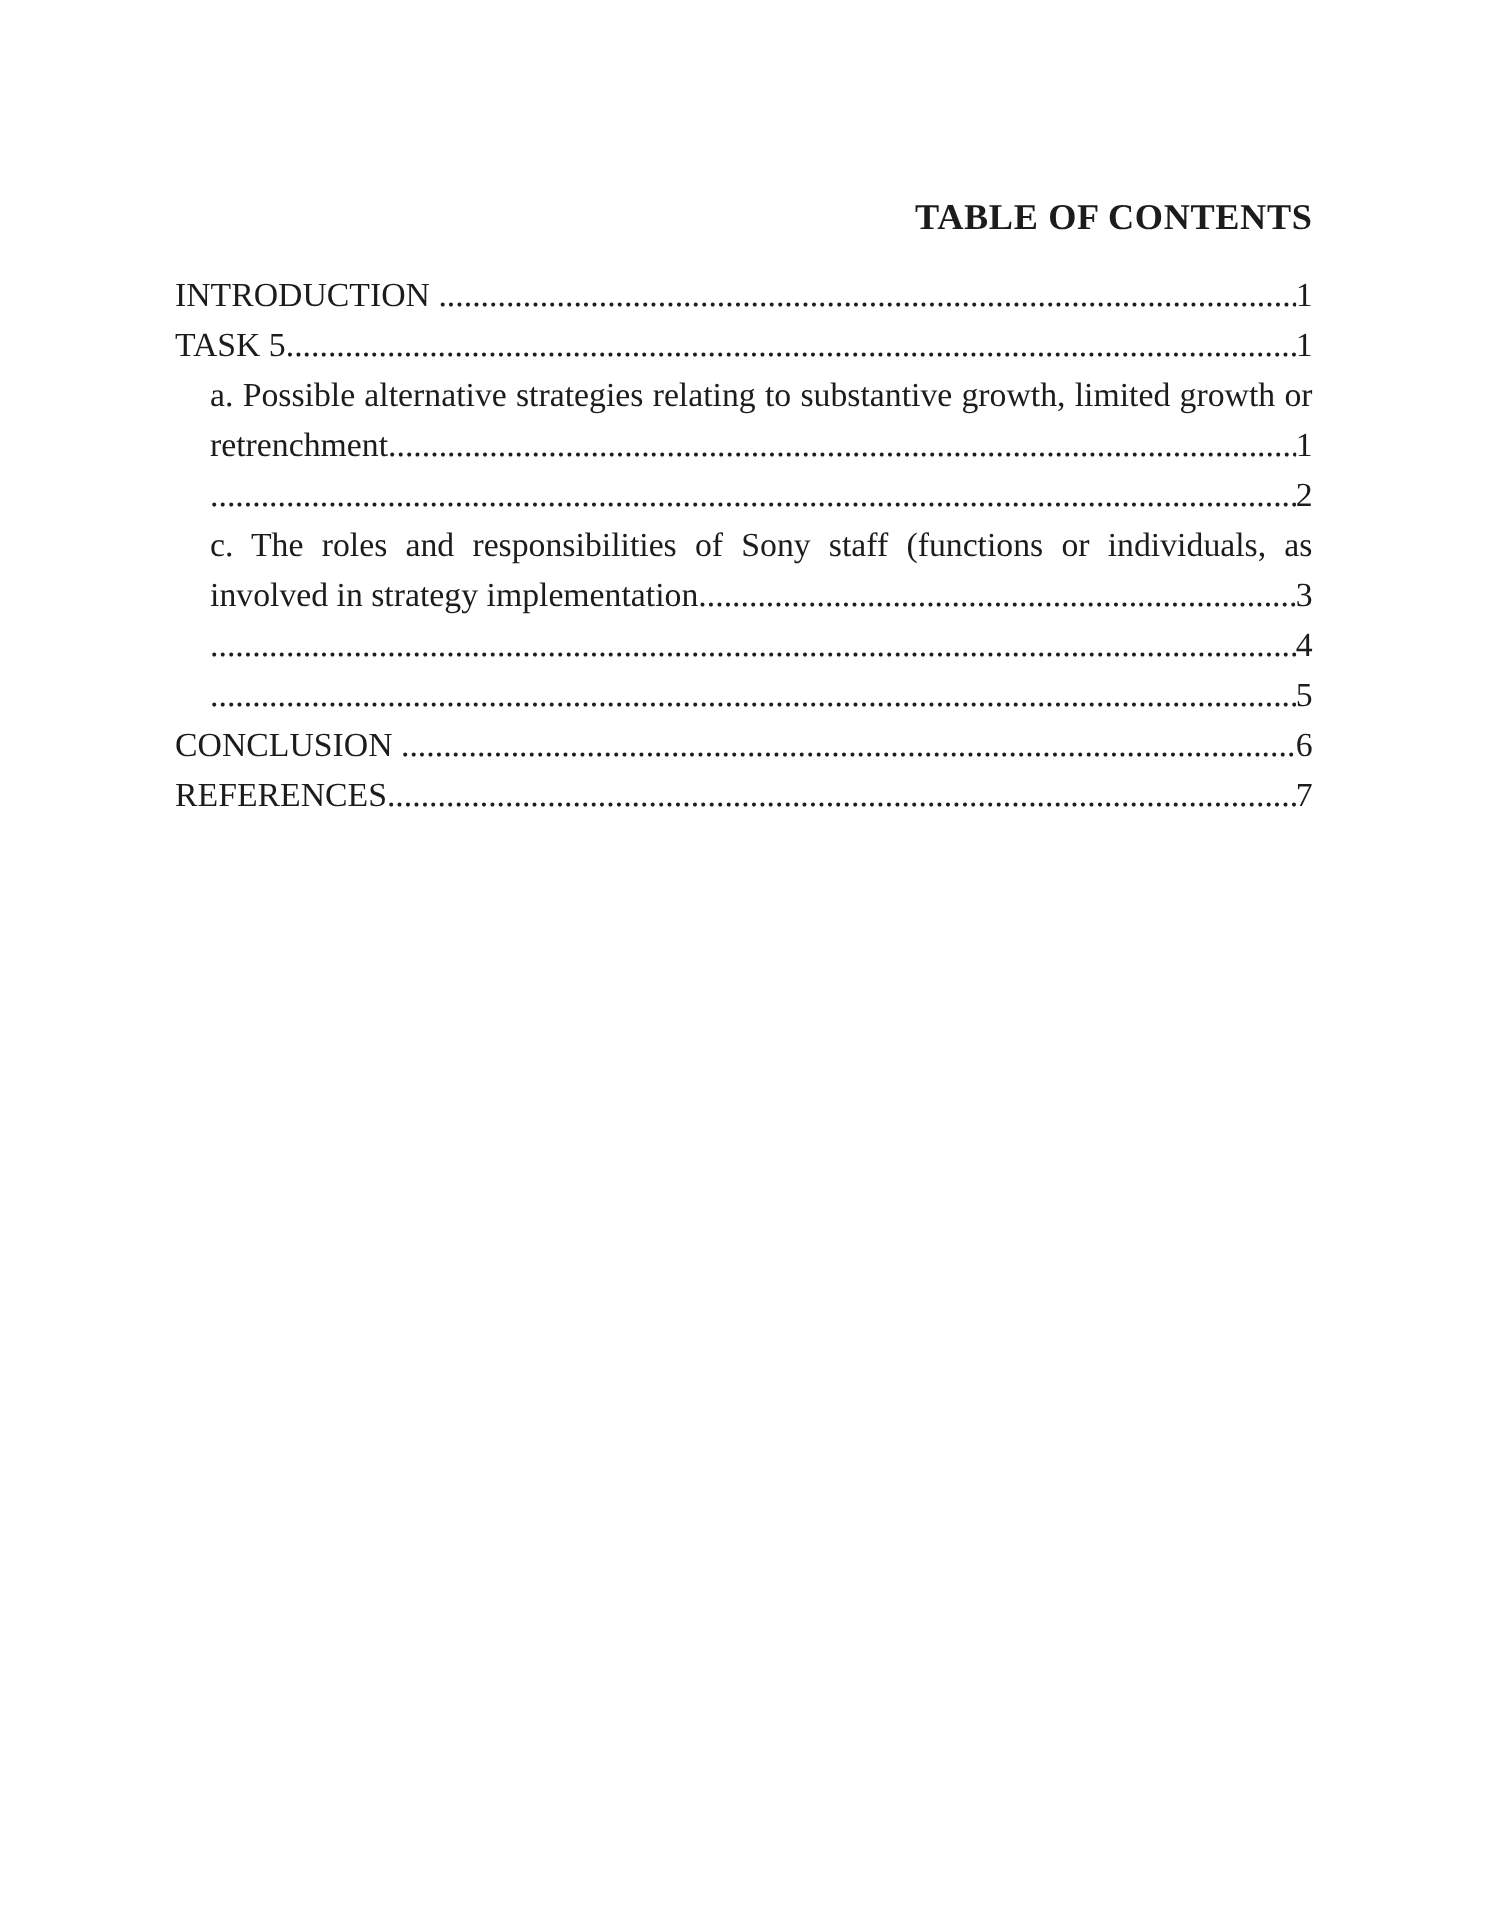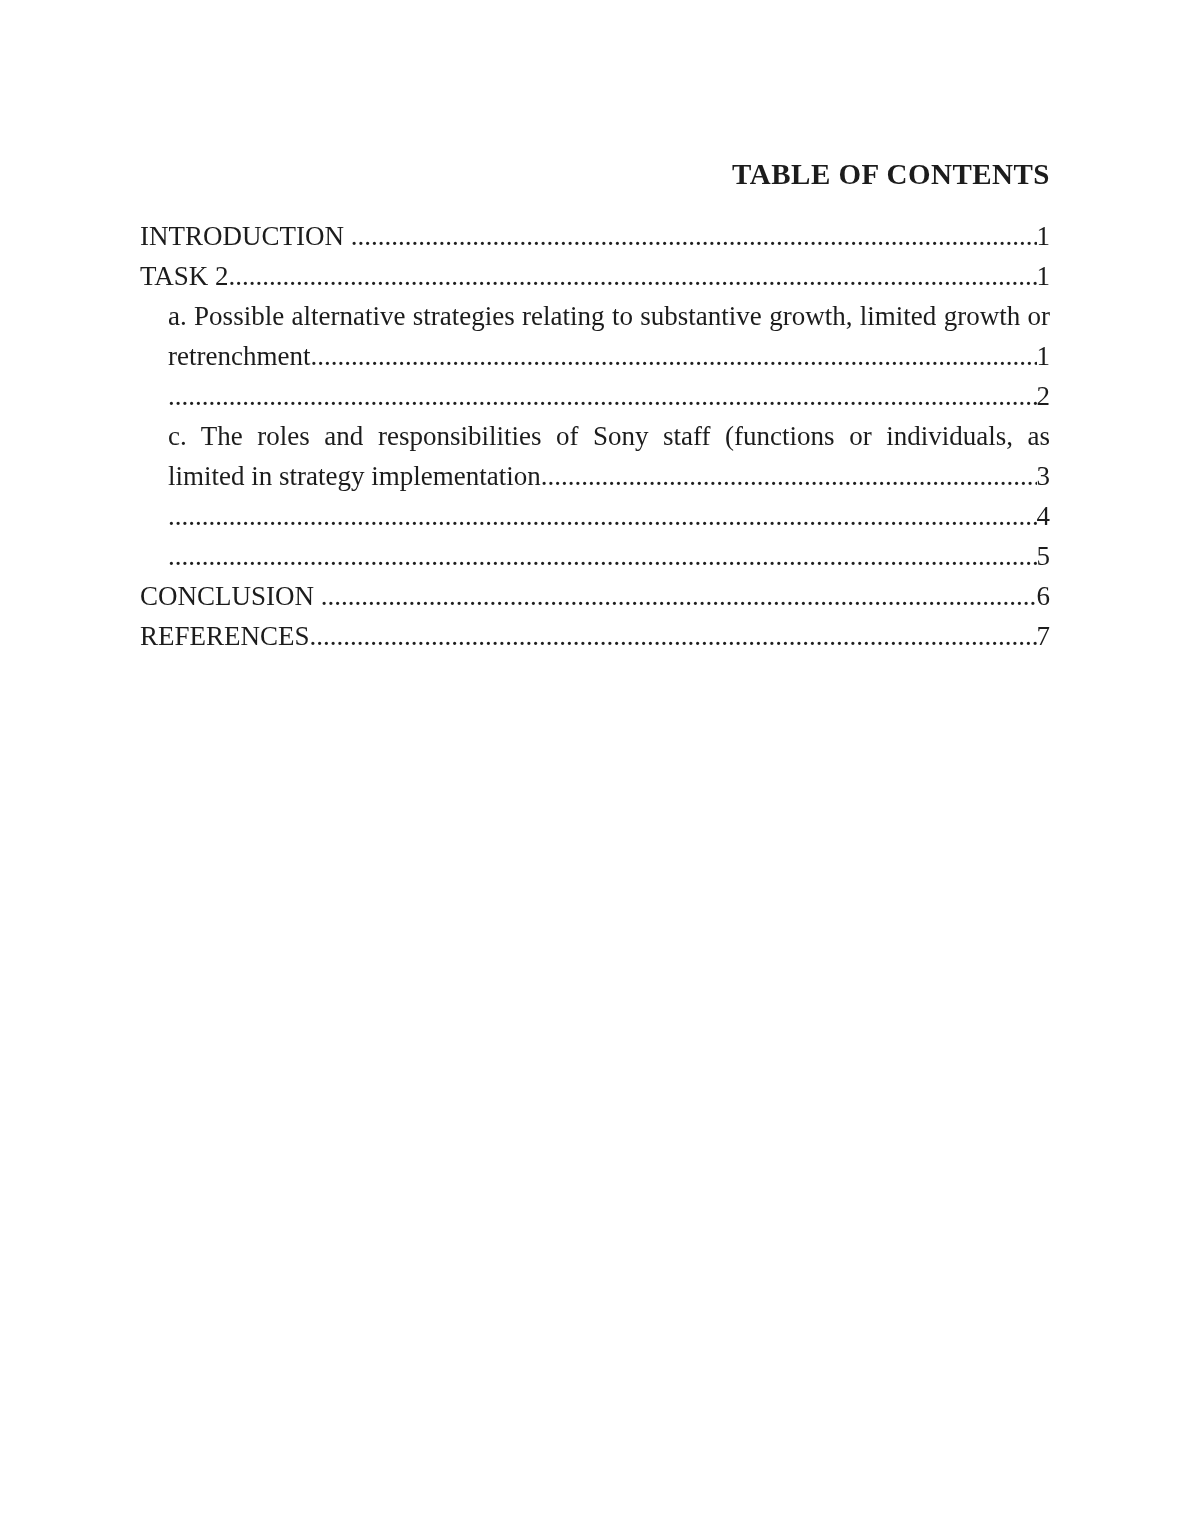--- a/index.html
+++ b/index.html
@@ -68,21 +68,21 @@
 
   <div class="toc">
 
     <div class="row">
       <span class="t">INTRODUCTION </span>
       <span class="leader">........................................................................................................................................................................................................................................................................</span>
       <span class="pg">1</span>
     </div>
 
     <div class="row">
-      <span class="t">TASK 2</span>
+      <span class="t">TASK 5</span>
       <span class="leader">........................................................................................................................................................................................................................................................................</span>
       <span class="pg">1</span>
     </div>
 
     <div class="row-j indent1">
       <span>a. Possible alternative strategies relating to substantive growth, limited growth or</span>
     </div>
 
     <div class="row indent1">
       <span class="t">retrenchment</span>
@@ -93,21 +93,21 @@
     <div class="row indent1">
       <span class="leader">........................................................................................................................................................................................................................................................................</span>
       <span class="pg">2</span>
     </div>
 
     <div class="row-j indent1">
       <span>c. The roles and responsibilities of Sony staff (functions or individuals, as appropriate)</span>
     </div>
 
     <div class="row indent1">
-      <span class="t">limited in strategy implementation</span>
+      <span class="t">involved in strategy implementation</span>
       <span class="leader">........................................................................................................................................................................................................................................................................</span>
       <span class="pg">3</span>
     </div>
 
     <div class="row indent1">
       <span class="leader">........................................................................................................................................................................................................................................................................</span>
       <span class="pg">4</span>
     </div>
 
     <div class="row indent1">

